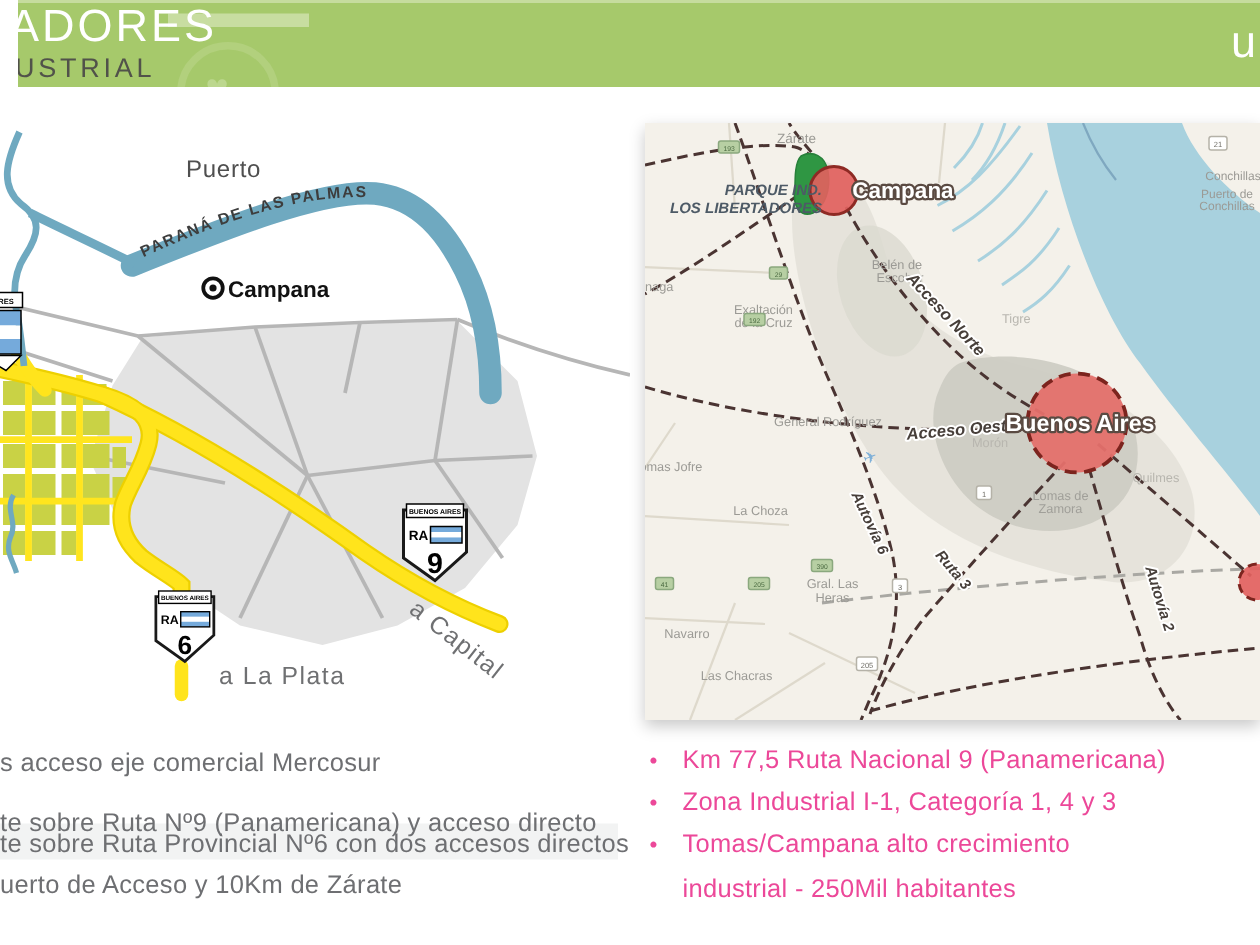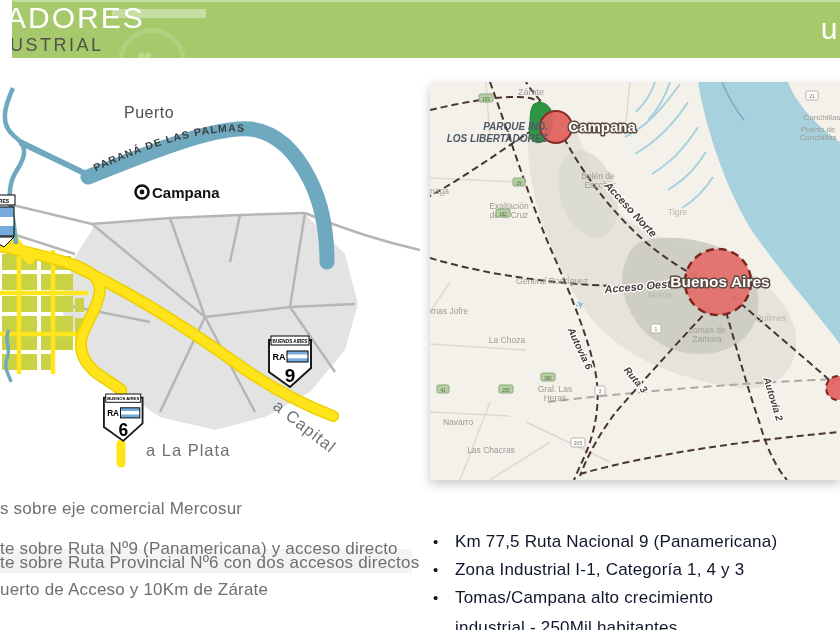--- a/index.html
+++ b/index.html
@@ -17,21 +17,21 @@
   
   .mapL{position:absolute;left:0;top:82px;width:420px;height:398px;}
   .mapR{position:absolute;left:430px;top:82px;width:410px;height:398px;box-shadow:0 4px 10px rgba(0,0,0,.22);}
   svg{display:block;}
   svg text{font-family:"Liberation Sans",sans-serif;}
   .halo{paint-order:stroke;stroke:#ffffff;stroke-width:2.6px;stroke-linejoin:round;}
   .cityhalo{paint-order:stroke;stroke:#5a4a42;stroke-width:3px;stroke-linejoin:round;}
   
   .band3{position:absolute;left:0;top:549px;width:412px;height:24px;background:#f2f3f3;}
   .bl-line{position:absolute;left:0;font-size:17px;color:#6e6f72;letter-spacing:.2px;white-space:nowrap;}
-  .br-row{position:absolute;left:433px;font-size:17px;color:#0f172a;letter-spacing:.2px;white-space:nowrap;margin-top:35px;}
+  .br-row{position:absolute;left:433px;font-size:17px;color:#ec4899;letter-spacing:.2px;white-space:nowrap;}
   .br-row .bm{display:inline-block;width:22px;font-size:15px;}
   .br-row .bt{display:inline-block;}
   .br-cont{padding-left:22px;text-align:right;}
 </style>
 </head>
 <body>
 
 <div class="slide">
 
   <div class="banner">
@@ -311,21 +311,21 @@
       <text x="118" y="60" text-anchor="end" font-size="10" font-style="italic" font-weight="bold" fill="#4d5a66">LOS LIBERTADORES</text>
 
       <text class="cityhalo" x="172" y="50" font-size="15" font-weight="bold" text-anchor="middle" fill="#ffffff">Campana</text>
       <text class="cityhalo" x="290" y="205" font-size="15.5" font-weight="bold" text-anchor="middle" fill="#ffffff">Buenos Aires</text>
     </svg>
   </div>
 
   <div class="band3"></div>
 
   <div>
-    <div class="bl-line" style="top:499px">s sobre eje comercial Mercosur</div>
+    <div class="bl-line" style="top:499px">s acceso eje comercial Mercosur</div>
     <div class="bl-line" style="top:539px">te sobre Ruta Nº9 (Panamericana) y acceso directo</div>
     <div class="bl-line" style="top:553px">te sobre Ruta Provincial Nº6 con dos accesos directos</div>
     <div class="bl-line" style="top:580px">uerto de Acceso y 10Km de Zárate</div>
   </div>
 
   <div>
     <div class="br-row" style="top:497px">
       <span class="bm">•</span><span class="bt">Km 77,5 Ruta Nacional 9 (Panamericana)</span>
     </div>
     <div class="br-row" style="top:525px">

